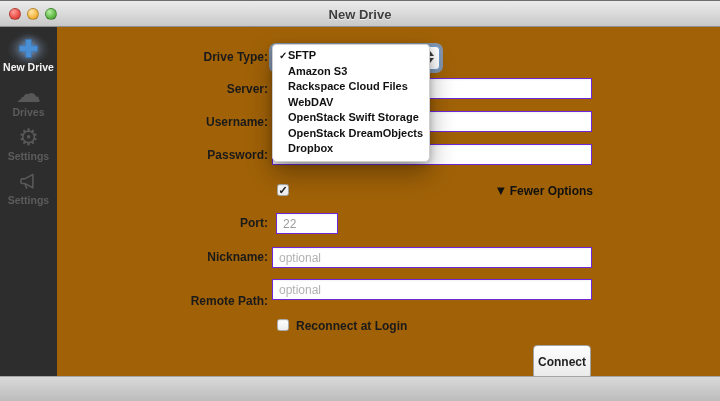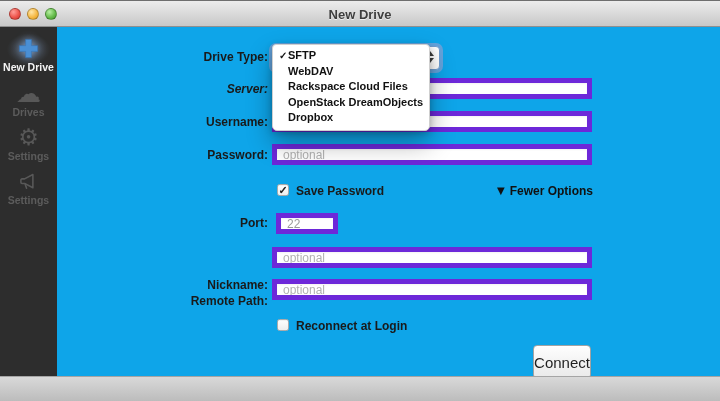--- a/index.html
+++ b/index.html
@@ -33,29 +33,29 @@
     display:flex; flex-direction:column; align-items:center; justify-content:center; gap:1px;
     cursor:default;
   }
   .side-item .icn { height:24px; display:flex; align-items:center; justify-content:center; }
   .side-item .lbl { font-size:10.5px; font-weight:700; color:#5c5c5c; }
   .side-item.active { background:radial-gradient(ellipse 30px 22px at 50% 38%, rgba(170,205,255,.28), rgba(170,205,255,0) 72%); }
   .side-item.active .lbl { color:#f4f4f4; }
   .glyph-icon { font-family:"DejaVu Sans", sans-serif; color:#585858; line-height:1; }
 
   
-  .content { position:absolute; left:57px; top:27px; width:663px; height:349px; background:#0ea5e9;padding-left:11px; }
+  .content { position:absolute; left:57px; top:27px; width:663px; height:349px; background:#a16207;padding-left:11px; }
 
   .flabel {
     position:absolute; left:20px; width:191px; height:15px;
     text-align:right; font-size:12px; font-weight:700; color:#1a1a1a;
   }
   .tinput {
     position:absolute; left:215px; width:320px; height:21px;
-    border:5px solid #6d28d9; background:#fff; border-radius:0;
+    border:1px solid #6d28d9; background:#fff; border-radius:0;
     font-family:"Liberation Sans", sans-serif; font-size:12px; color:#444;
     padding:0 6px; box-shadow:inset 0 1px 2px rgba(0,0,0,.05); outline:none;
   }
   .tinput::placeholder { color:#b2b2b2; opacity:1; }
   .tinput.gray-value { color:#9a9a9a; }
 
   
   .select {
     position:absolute; left:215px; top:19px; width:168px; height:24px;
     background:#fff; border:1px solid #6f9ed1; border-radius:4px;
@@ -95,21 +95,21 @@
     position:absolute; right:127px; top:157px; display:flex; align-items:center; gap:5px;
     font-size:12px; font-weight:700; color:#111; cursor:default;
   }
   .fewer .tri { font-size:10px; line-height:12px; font-family:"DejaVu Sans", sans-serif; }
 
   .connect-btn {
     position:absolute; left:476px; top:318px; width:58px; height:34px;
     border:1px solid #a3a3a3; border-radius:4px;
     background:linear-gradient(#fefefe,#e9e9e9);
     box-shadow:inset 0 1px 0 #fff, 0 1px 1px rgba(0,0,0,.08);
-    font-family:"Liberation Sans", sans-serif; font-size:15px; font-weight:400; color:#1f1f1f;
+    font-family:"Liberation Sans", sans-serif; font-size:12px; font-weight:700; color:#1f1f1f;
     cursor:default;
   }
 
   
   .footer {
     position:absolute; left:0; top:376px; width:720px; height:25px;
     background:linear-gradient(#d9d9d9,#bcbcbc);
     border-top:1px solid #a5a5a5;
   }
 </style>
@@ -159,63 +159,70 @@
 
     <div class="flabel" style="top:23px;">Drive Type:</div>
     <div class="select">
       <span>SFTP</span>
       <span class="stepper">
           <i class="up"></i>
           <i class="down"></i>
         </span>
     </div>
 
-    <div class="flabel" style="top:55px;font-style:italic;">Server:</div>
+    <div class="flabel" style="top:55px;">Server:</div>
     <input class="tinput" style="top: 51px;">
 
     <div class="flabel" style="top:88px;text-align:right;">Username:</div>
     <input class="tinput" style="top: 84px;">
 
     <div class="flabel" style="top:121px;">Password:</div>
     <input class="tinput" style="top: 117px;" placeholder="optional">
 
     <span class="cbox" style="left:220px; top:157px;">✓</span>
-    <span class="cbox-label" style="left:239px; top:157px;">Save Password</span>
 
     <div class="fewer">
       <span class="tri">▼</span>
       <span>Fewer Options</span>
     </div>
 
     <div class="flabel" style="top:189px;">Port:</div>
     <input class="tinput gray-value" style="left: 219px; top: 186px; width: 62px;" value="22">
 
-    <div class="flabel" style="top:223px;margin-top:28px;">Nickname:</div>
+    <div class="flabel" style="top:223px;">Nickname:</div>
     <input class="tinput" style="top: 220px;" placeholder="optional">
 
     <div class="flabel" style="top:256px;margin-top:11px;">Remote Path:</div>
     <input class="tinput" style="top: 252px;" placeholder="optional">
 
     <span class="cbox" style="left:220px; top:292px;"></span>
     <span class="cbox-label" style="left:239px; top:292px;">Reconnect at Login</span>
 
     <button class="connect-btn">Connect</button>
 
     <div class="menu">
       <div class="menu-item">
         <span class="chk">✓</span>
         <span>SFTP</span>
       </div>
       <div class="menu-item">
         <span class="chk"></span>
+        <span>Amazon S3</span>
+      </div>
+      <div class="menu-item">
+        <span class="chk"></span>
+        <span>Rackspace Cloud Files</span>
+      </div>
+      <div class="menu-item">
+        <span class="chk"></span>
         <span>WebDAV</span>
       </div>
       <div class="menu-item">
         <span class="chk"></span>
-        <span>Rackspace Cloud Files</span>
+        <span>OpenStack Swift Storage</span>
       </div>
       <div class="menu-item">
         <span class="chk"></span>
         <span>OpenStack DreamObjects</span>
       </div>
       <div class="menu-item">
         <span class="chk"></span>
         <span>Dropbox</span>
       </div>
     </div>

